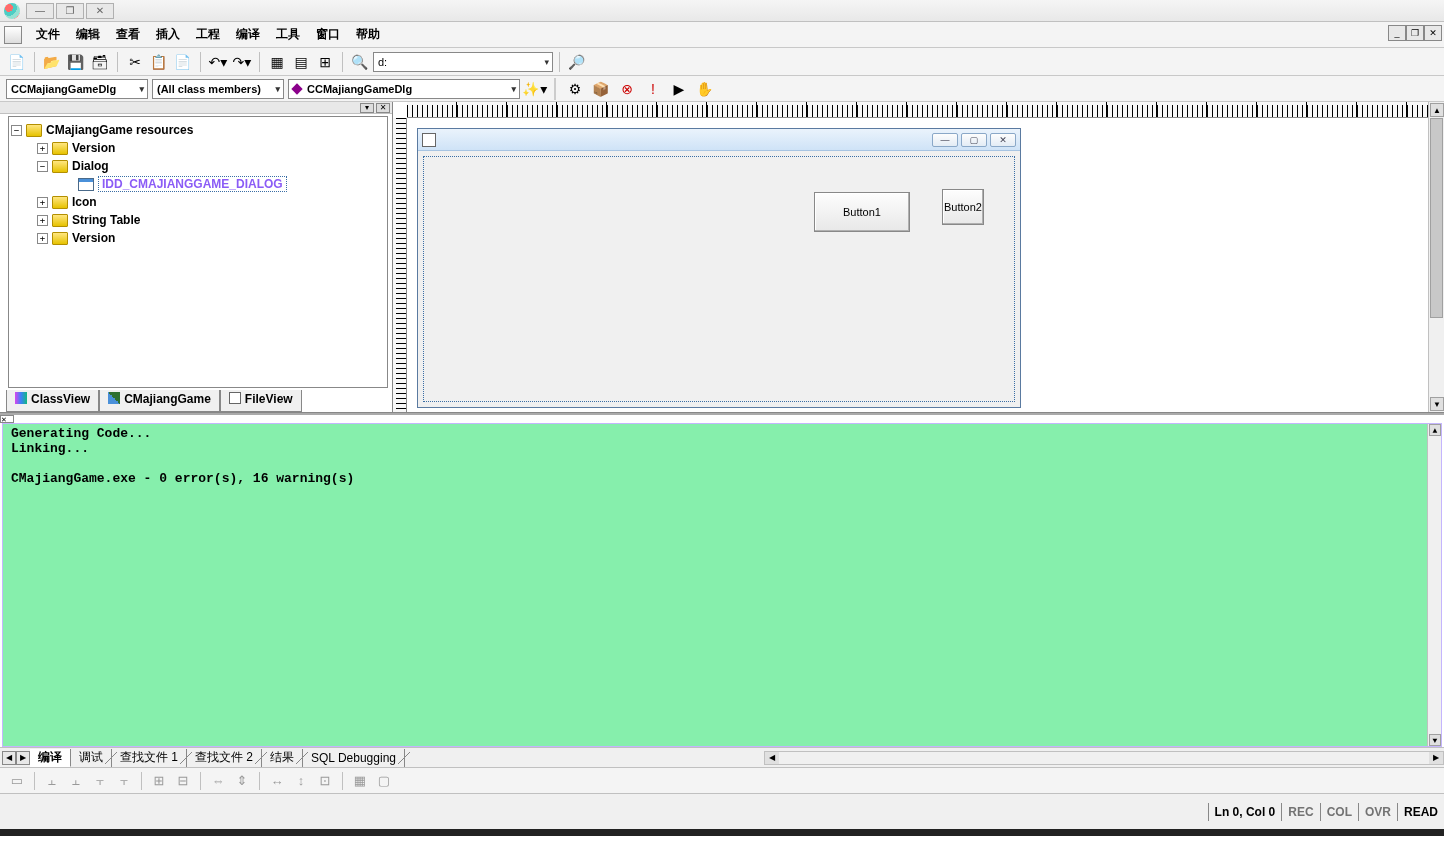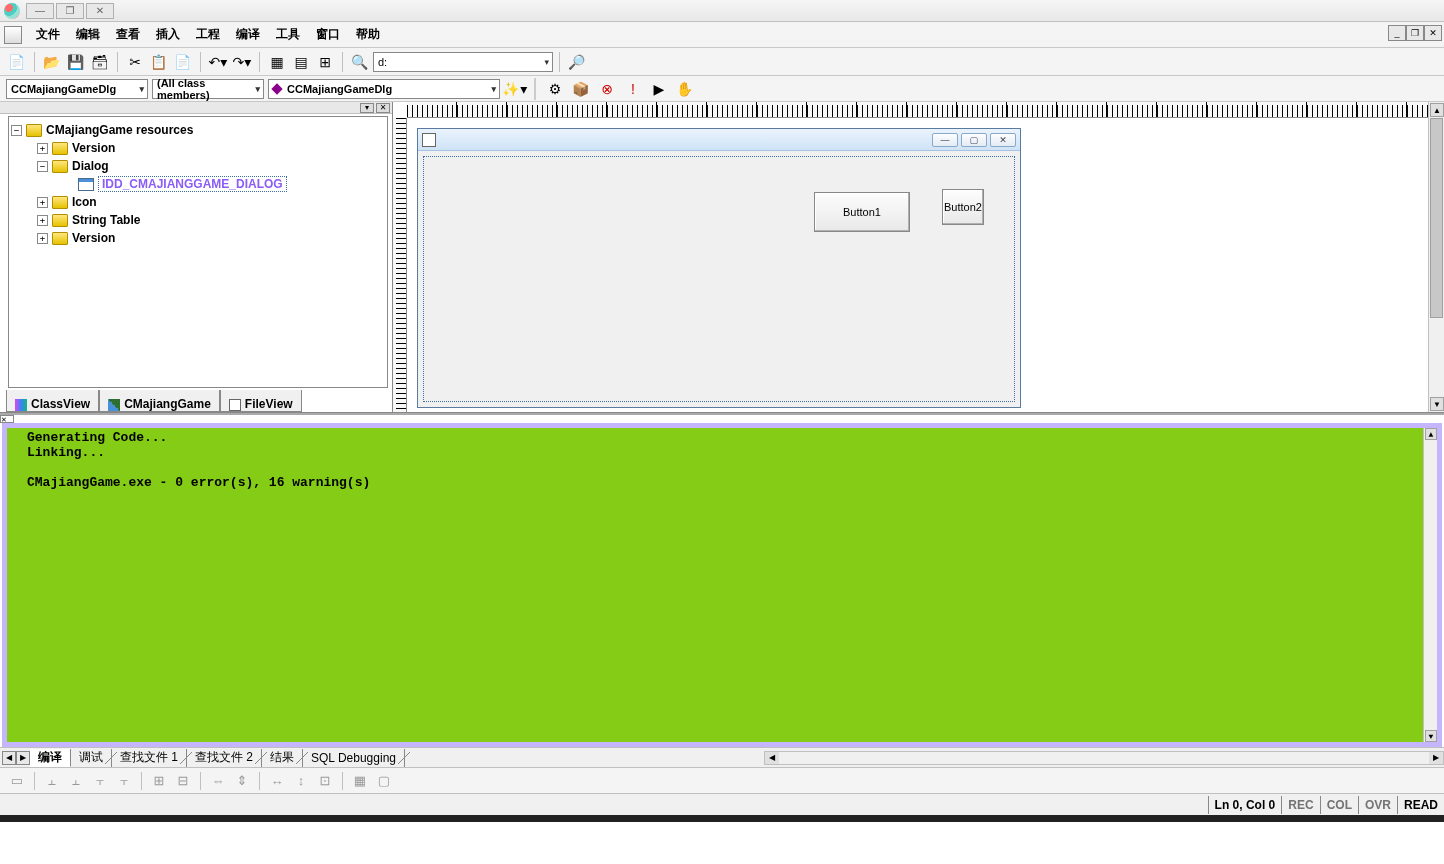--- a/index.html
+++ b/index.html
@@ -47,21 +47,21 @@
 .tree .exp { width: 11px; height: 11px; border: 1px solid #888; background: #fff; display: flex; align-items: center; justify-content: center; font-size: 9px; line-height: 1; margin-right: 4px; font-family: monospace; font-weight: normal; }
 .tree .noexp { width: 11px; margin-right: 4px; }
 .tree .folder { width: 16px; height: 13px; background: linear-gradient(to bottom, #ffe680, #e6c200); border: 1px solid #b38f00; border-radius: 1px; margin-right: 4px; }
 .tree .dlgicon { width: 16px; height: 13px; background: #fff; border: 1px solid #4a6a8a; margin-right: 4px; position: relative; }
 .tree .dlgicon::before { content: ""; position: absolute; top: 0; left: 0; right: 0; height: 3px; background: #4a90d9; }
 .tree .lbl { }
 .tree .lbl.sel { background: #fff; border: 1px dotted #3a6ea5; padding: 0 3px; color: #8b5cf6; }
 .tree .ind1 { padding-left: 26px; }
 .tree .ind2 { padding-left: 52px; }
 .tabsbottom { display: flex; height: 22px; padding-left: 6px; gap: 0; }
-.tabsbottom .tab { border: 1px solid #888; border-top: none; padding: 2px 8px 0; background: #f0f0f0; display: flex; align-items: flex-end; gap: 4px; cursor: pointer; font-weight: bold; font-size: 12px; }
+.tabsbottom .tab { border: 1px solid #888; border-top: none; padding: 2px 8px 0; background: #f0f0f0; display: flex; align-items: flex-start; gap: 4px; cursor: pointer; font-weight: bold; font-size: 12px; }
 .tabsbottom .tab .ticon { width: 12px; height: 12px; }
 .tabsbottom .tab.resv .ticon { background: linear-gradient(45deg,#4a90d9 50%,#2e7030 50%); }
 .tabsbottom .tab.clsv .ticon { background: linear-gradient(to right,#d946ef,#3b82f6,#10b981); }
 .tabsbottom .tab.filv .ticon { background: #fff; border: 1px solid #666; }
 
 
 .rightpanel { flex: 1; position: relative; background: #fff; overflow: hidden; }
 .rightpanel .vscroll { position: absolute; right: 0; top: 0; bottom: 0; width: 16px; background: #f0f0f0; border-left: 1px solid #c0c0c0; }
 .rightpanel .vscroll .thumb { position: absolute; left: 1px; right: 1px; top: 16px; height: 200px; background: #c8c8c8; border: 1px solid #a0a0a0; }
 .rightpanel .vscroll .arr { width: 14px; height: 14px; background: #e0e0e0; border: 1px solid #a0a0a0; display: flex; align-items: center; justify-content: center; font-size: 8px; position: absolute; left: 1px; }
@@ -78,39 +78,39 @@
 .dlgwin .dlgtitle .dwbtn { width: 26px; height: 14px; border: 1px solid #8aa8c8; background: linear-gradient(to bottom,#fdfdfd,#e3ecf5); border-radius: 2px; font-size: 9px; display: flex; align-items: center; justify-content: center; cursor: pointer; color: #445; }
 .dlgwin .dlgbody { position: absolute; top: 22px; left: 0; right: 0; bottom: 0; border: 1px dotted #3a6ea5; margin: 5px; background: #f0f0f0; }
 .dlgwin .dbtn { position: absolute; border: 1px solid #888; background: linear-gradient(to bottom,#fdfdfd,#e8e8e8); box-shadow: inset -1px -1px 0 #b0b0b0, inset 1px 1px 0 #fff; font-size: 11px; display: flex; align-items: center; justify-content: center; cursor: pointer; }
 .dbtn.btn1 { left: 390px; top: 35px; width: 96px; height: 40px; }
 .dbtn.btn2 { left: 518px; top: 32px; width: 42px; height: 36px; }
 
 
 .outputpanel { height: 354px; display: flex; flex-direction: column; border-top: 2px solid #aaa; }
 .outputpanel .outhdr { height: 8px; display: flex; }
 .outputpanel .outhdr .pbtn { width: 14px; height: 8px; font-size: 7px; border: 1px solid #888; cursor: pointer; }
-.outputtext { flex: 1; border: 5px solid #c4b5fd; margin: 0 2px; background: #84cc16; font-family: "Courier New", monospace; font-size: 13px; padding: 2px 20px; white-space: pre; overflow: auto; position: relative; font-weight: bold; }
+.outputtext { flex: 1; border: 1px solid #c4b5fd; margin: 0 2px; background: #86efac; font-family: "Courier New", monospace; font-size: 13px; padding: 2px 8px; white-space: pre; overflow: auto; position: relative; font-weight: bold; }
 .outputtext .outscroll { position: absolute; right: 0; top: 0; bottom: 0; width: 14px; background: #f0f0f0; border-left: 1px solid #c0c0c0; }
 .outputtext .outscroll .arr { width: 12px; height: 12px; background: #e0e0e0; border: 1px solid #a0a0a0; font-size: 8px; display: flex; align-items: center; justify-content: center; position: absolute; left: 1px; }
 .outtabs { height: 20px; display: flex; align-items: center; padding-left: 2px; background: #f0f0f0; border-top: 1px solid #c0c0c0; position: relative; }
 .outtabs .navbtn { width: 14px; height: 14px; border: 1px solid #888; background: #e8e8e8; font-size: 8px; display: flex; align-items: center; justify-content: center; cursor: pointer; }
 .outtabs .otab { padding: 0 8px; border-right: 1px solid #888; cursor: pointer; font-size: 12px; height: 18px; display: flex; align-items: center; position: relative; }
 .outtabs .otab.active { background: #fff; font-weight: bold; border-bottom: 1px solid #fff; }
 .outtabs .otab::after { content: ""; position: absolute; right: -6px; top: 0; bottom: 0; width: 12px; background: linear-gradient(135deg, transparent 49%, #888 50%, transparent 51%); }
 .outtabs .hsblank { flex: 1; }
 .outtabs .hscroll { width: 680px; height: 14px; background: #f0f0f0; border: 1px solid #c0c0c0; display: flex; }
 .outtabs .hscroll .arr { width: 14px; height: 12px; background: #e0e0e0; font-size: 8px; display: flex; align-items: center; justify-content: center; }
 
 
 .btoolbar { height: 26px; background: #f4f4f4; border-top: 1px solid #c0c0c0; display: flex; align-items: center; padding: 0 6px; gap: 2px; }
 .btoolbar .bbtn { width: 22px; height: 20px; border: 1px solid transparent; display: flex; align-items: center; justify-content: center; color: #999; font-size: 13px; }
 .btoolbar .sep { width: 1px; height: 18px; background: #c0c0c0; margin: 0 4px; }
 
 
-.statusbar { height: 22px; background: #f0f0f0; border-top: 1px solid #c0c0c0; display: flex; align-items: center; font-size: 12px; }
+.statusbar { height: 36px; background: #f0f0f0; border-top: 1px solid #c0c0c0; display: flex; align-items: center; font-size: 12px; }
 .statusbar .sfill { flex: 1; }
 .statusbar .scell { border-left: 1px solid #888; padding: 0 6px; height: 18px; display: flex; align-items: center; font-weight: bold; }
 .statusbar .scell.dim { color: #737373; }
 
 
 .bottomline { height: 7px; background: #222; }
 </style>
 </head>
 <body>
 
@@ -160,21 +160,21 @@
   <div class="tbtn">⊞</div>
   <div class="sep"></div>
   <div class="tbtn">🔍</div>
   <div class="combo" style="width:180px">d:</div>
   <div class="sep"></div>
   <div class="tbtn">🔎</div>
 </div>
 
 <div class="classbar">
   <div class="combo" style="width:142px">CCMajiangGameDlg</div>
-  <div class="combo" style="width:112px">(All class members)</div>
+  <div class="combo" style="width:132px">(All class members)</div>
   <div class="combo" style="width:232px">
       <span class="diamond"></span>
       <span>CCMajiangGameDlg</span>
     </div>
   <div class="tbtn">✨▾</div>
   <div class="sep"></div>
   <div class="tbtn">⚙</div>
   <div class="tbtn">📦</div>
   <div class="tbtn" style="color:#c00">⊗</div>
   <div class="tbtn" style="color:#c00">!</div>

